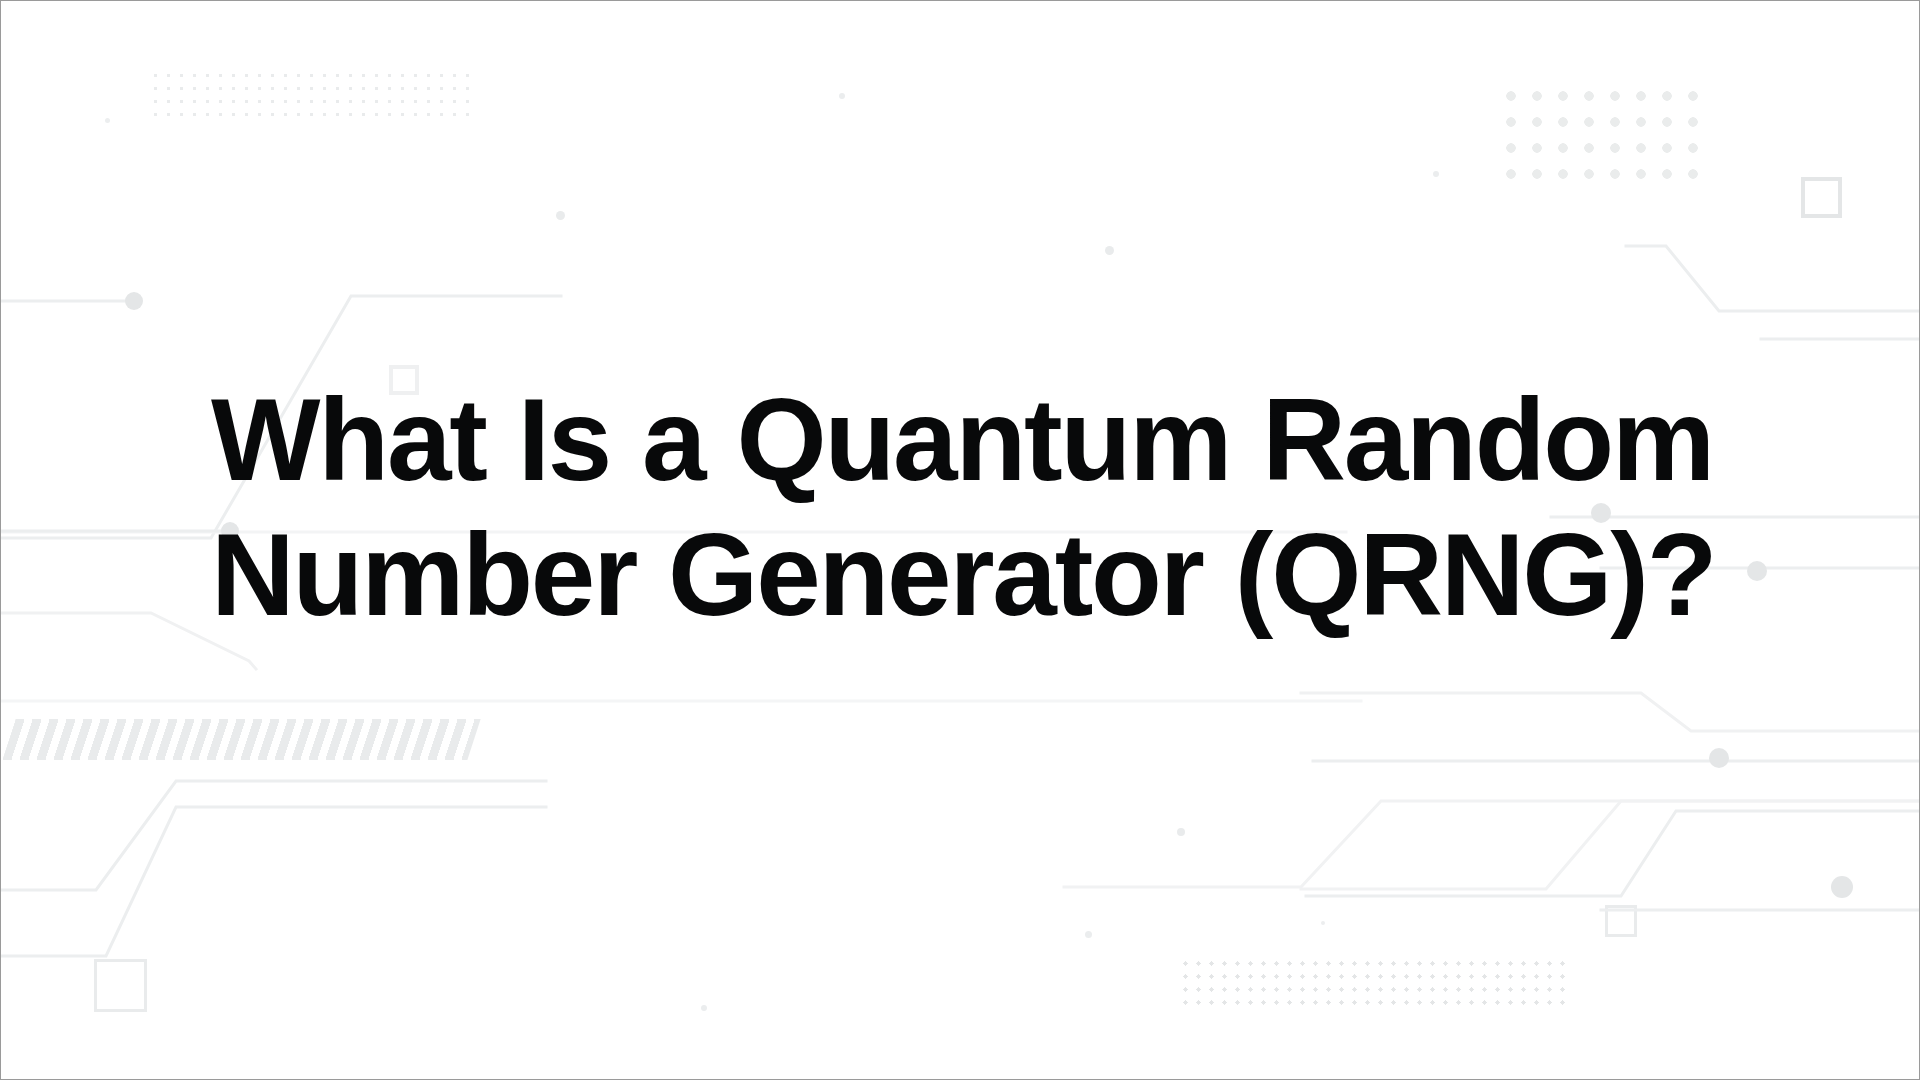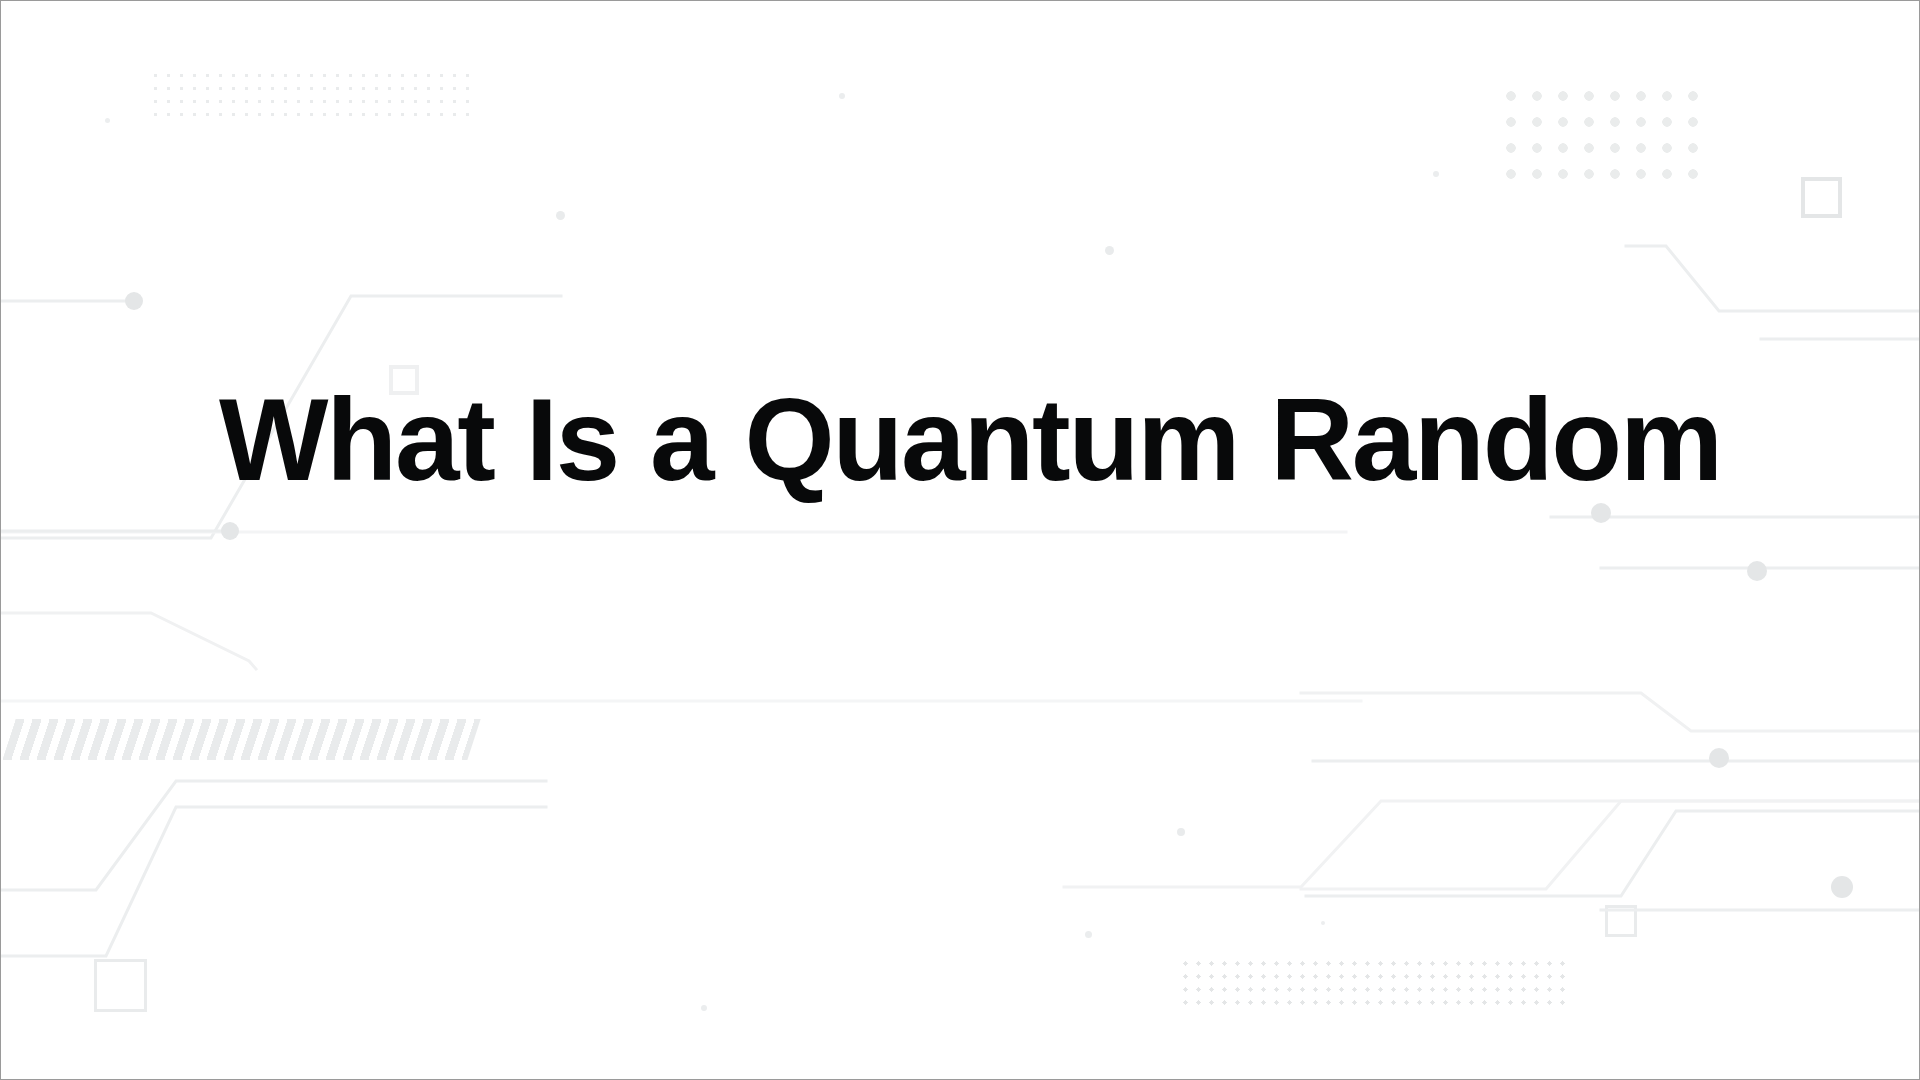--- a/index.html
+++ b/index.html
@@ -59,21 +59,21 @@
   .headline {
     margin: 0;
     font-family: "Liberation Sans", "DejaVu Sans", sans-serif;
     font-weight: 700;
     font-size: 116px;
     line-height: 1.16;
     letter-spacing: -2.2px;
     color: #08090a;
     word-spacing: 2px;
   }
-  .headline .line { display: block; white-space: nowrap; margin-left: 8px; }
+  .headline .line { display: block; white-space: nowrap; }
 </style>
 </head>
 <body>
 
 <div id="stage">
 
   <div class="deco-layer">
     <svg viewBox="0 0 1920 1080" xmlns="http://www.w3.org/2000/svg" aria-hidden="true">
       <g fill="none" stroke="#eceeef" stroke-width="3" stroke-linecap="square">
 
@@ -144,16 +144,17 @@
   <span class="dot" style="left:1176px; top:827px; width:8px; height:8px; background:#e9ebec;"></span>
   <span class="dot" style="left:1084px; top:930px; width:7px; height:7px; background:#ebedee;"></span>
   <span class="dot" style="left:1320px; top:920px; width:4px; height:4px; background:#eceeef;"></span>
   <span class="dot" style="left:700px; top:1004px; width:6px; height:6px; background:#ebedee;"></span>
 
   <div class="hatch" style="left:8px; top:718px; width:465px; height:41px;"></div>
 
   <div class="headline-wrap">
     <h1 class="headline">
       <span class="line">What Is a Quantum Random</span>
+      <span class="line">Number Generator (QRNG)?</span>
     </h1>
   </div>
 
 </div>
 
 </body></html>

